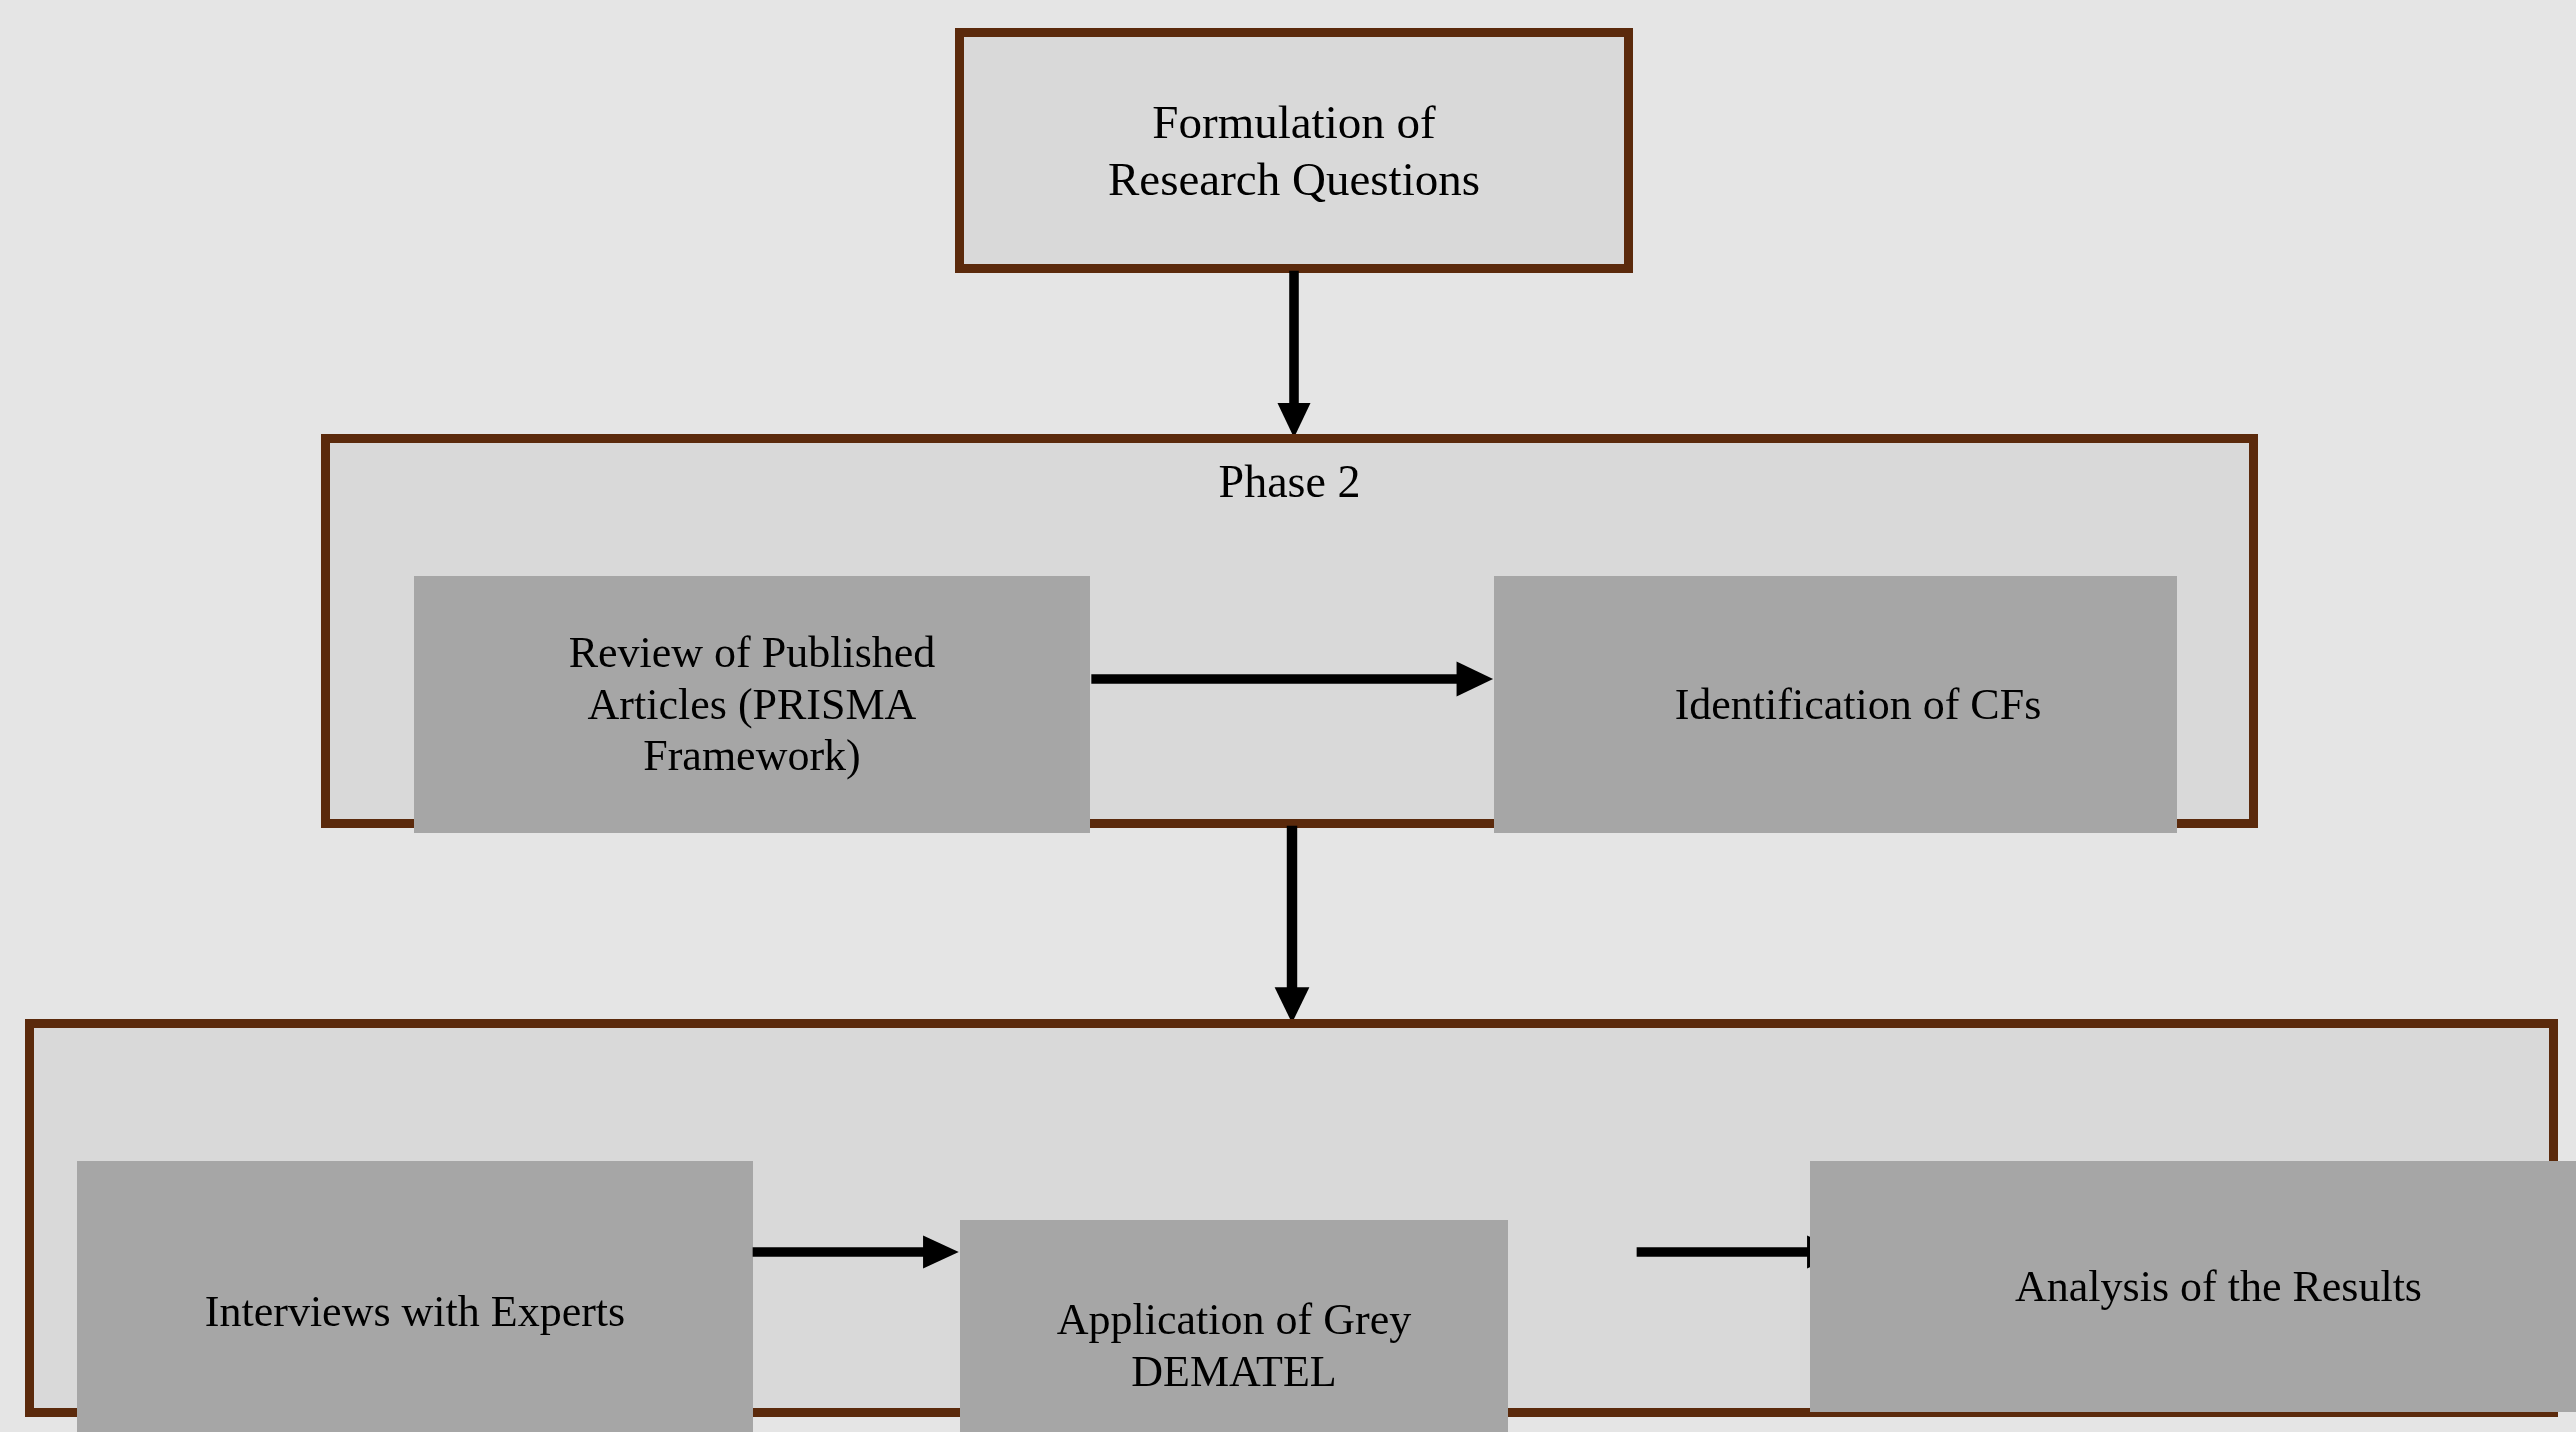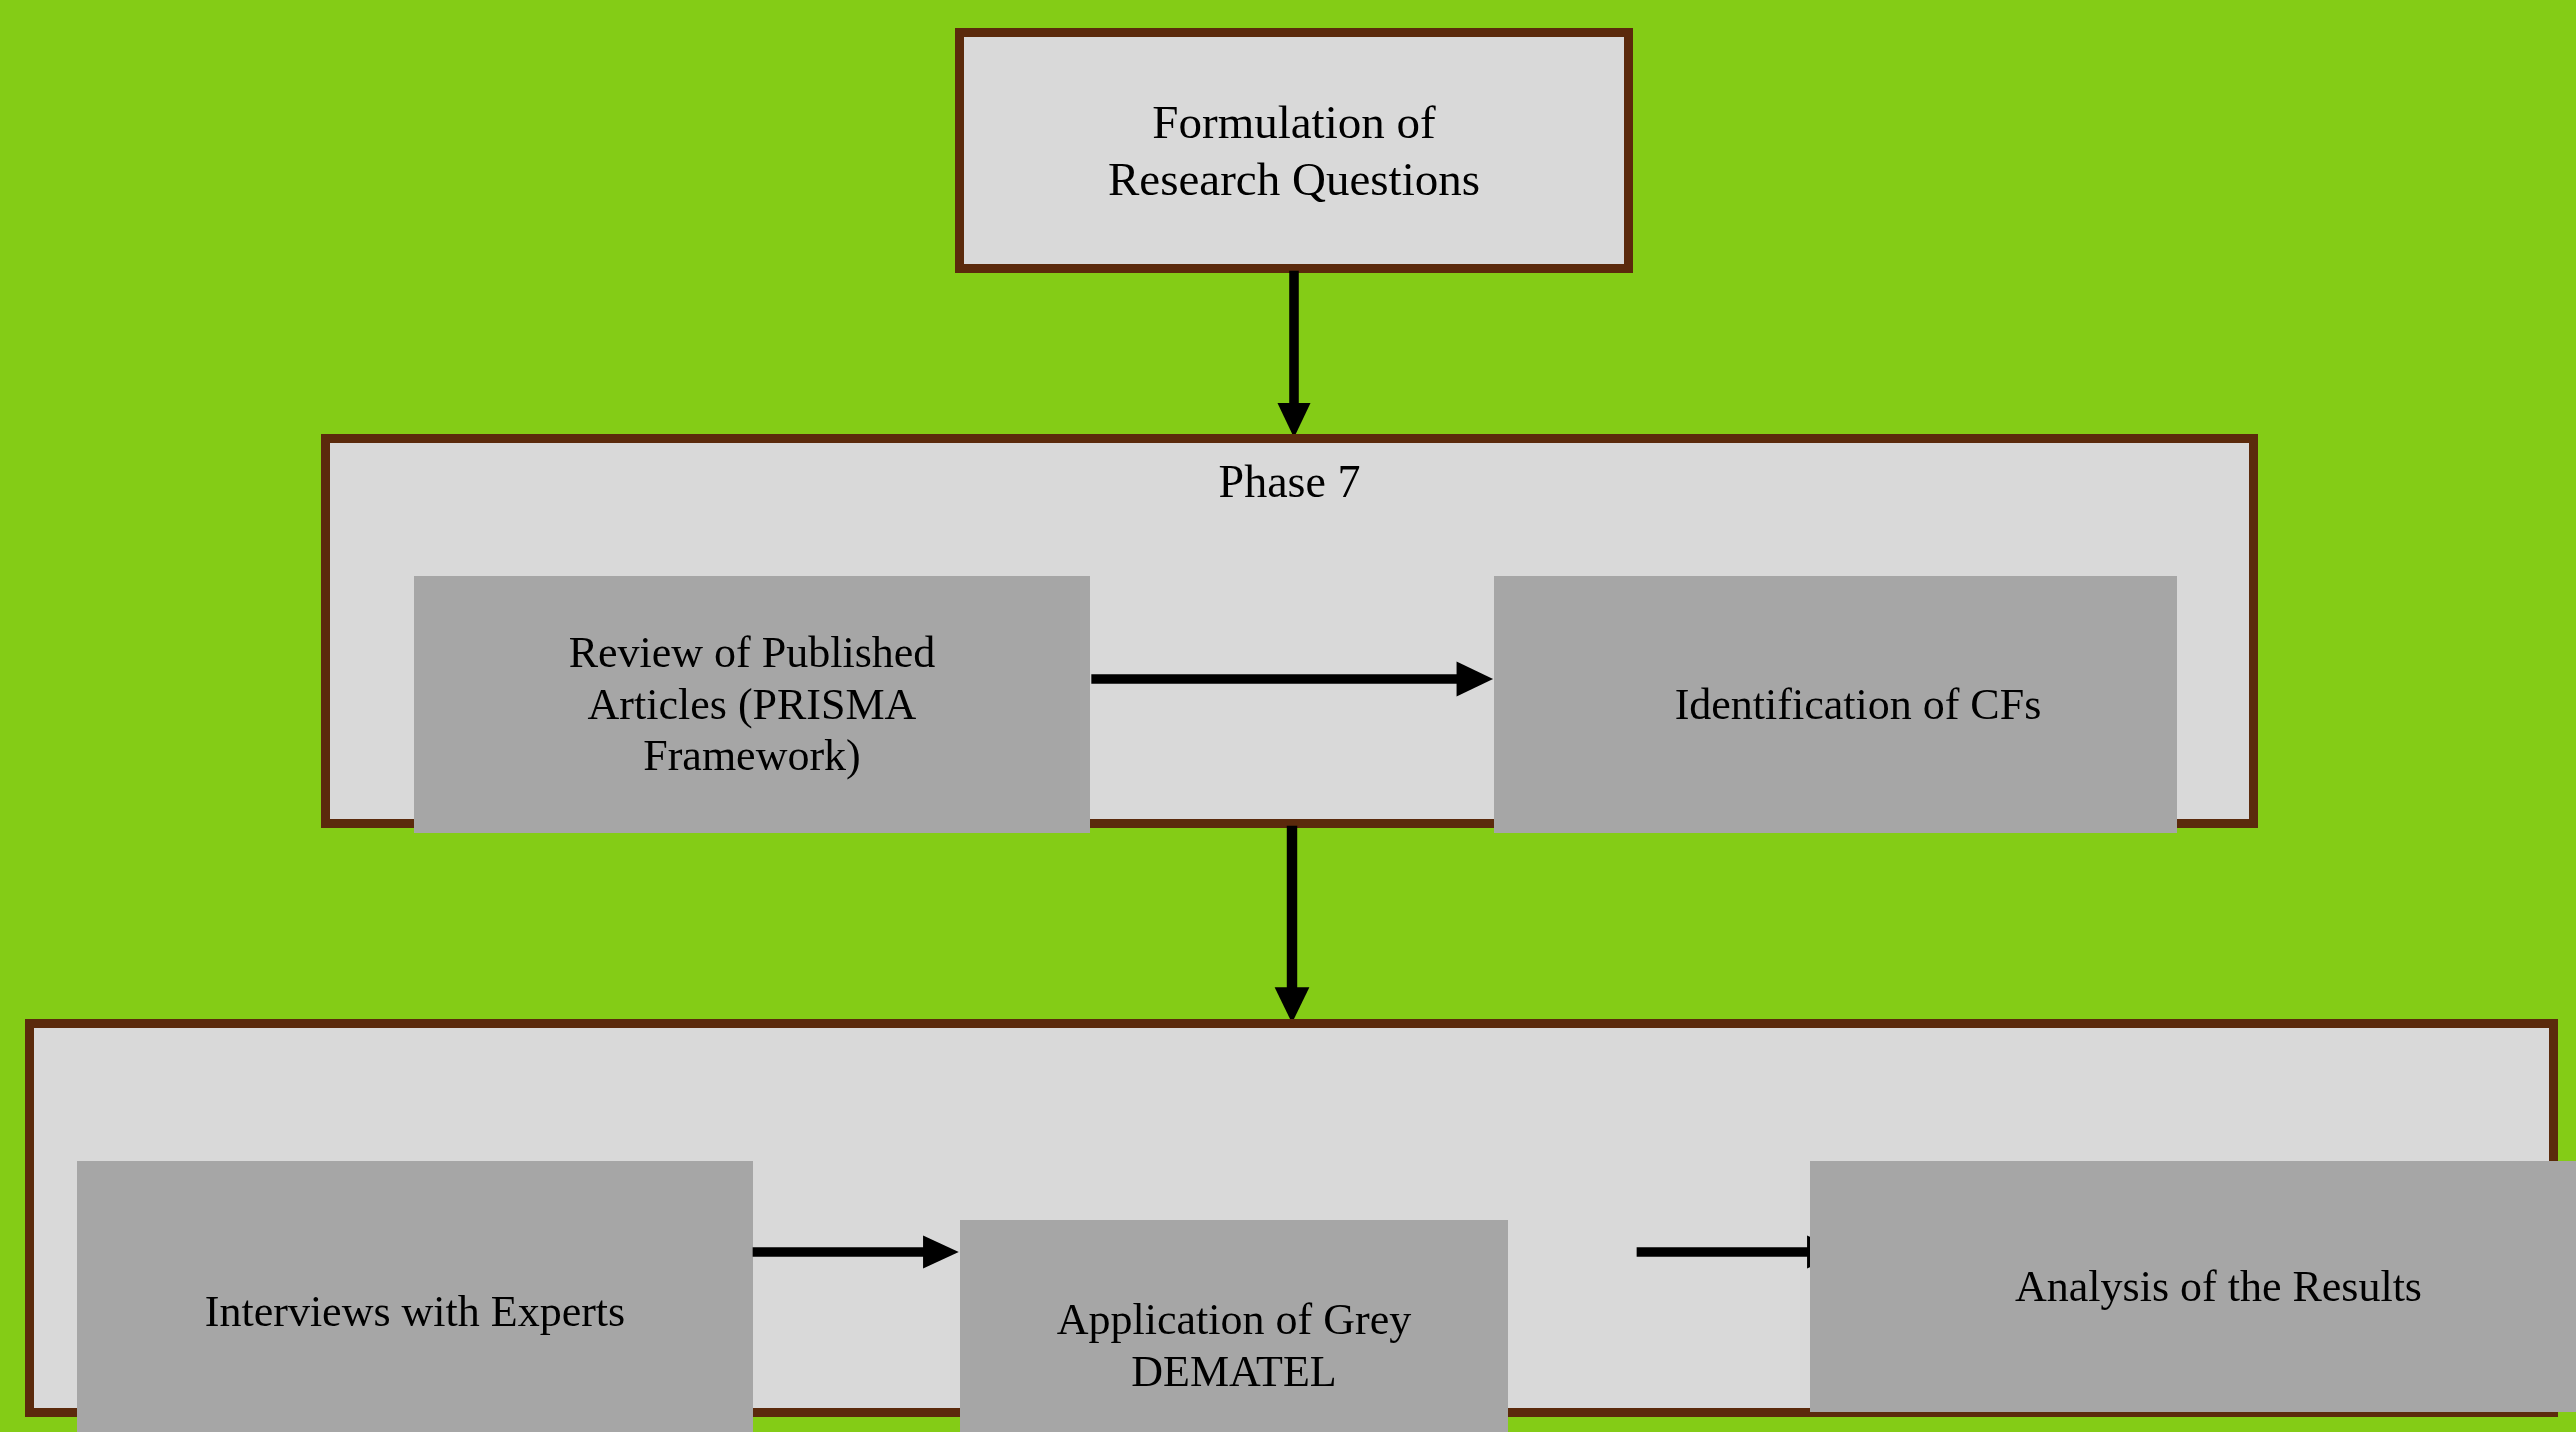--- a/index.html
+++ b/index.html
@@ -7,21 +7,21 @@
     padding: 0;
     background: #ffffff;
   }
   body {
     font-family: "Liberation Serif", "DejaVu Serif", serif;
   }
   #canvas {
     position: relative;
     width: 2576px;
     height: 1433px;
-    background: #84cc16;
+    background: #e5e5e5;
     overflow: hidden;
   }
 
   
   .outer-box {
     position: absolute;
     background: #d9d9d9;
     border: 9.6px solid #5b2a0c;
     box-sizing: border-box;
   }
@@ -86,21 +86,21 @@
   </div>
 
   <svg class="arrow-svg" style="left:1274px; top:270px;" width="40" height="172" viewBox="0 0 46 196">
     <line x1="23" y1="0" x2="23" y2="160" stroke="#000000" stroke-width="11"></line>
     <polygon points="23,192 4,152 42,152" fill="#000000"></polygon>
   </svg>
 
   <div class="outer-box" style="left:321px; top:434px; width:1937px; height:394px;">
   </div>
 
-  <div class="phase-title" style="left:321px; top:455px; width:1937px; font-size:46px;">Phase 7</div>
+  <div class="phase-title" style="left:321px; top:455px; width:1937px; font-size:46px;">Phase 2</div>
 
   <div class="proc-box" style="left:414px; top:546px; width:676px; height:257px; font-size:44px;">
     <span class="box-label">Review of Published
 Articles (PRISMA
 Framework)</span>
   </div>
 
   <svg class="arrow-svg" style="left:1090px; top:659px;" width="407" height="40" viewBox="0 0 465 46">
     <line x1="0" y1="23" x2="428" y2="23" stroke="#000000" stroke-width="11"></line>
     <polygon points="462,23 420,3 420,43" fill="#000000"></polygon>

